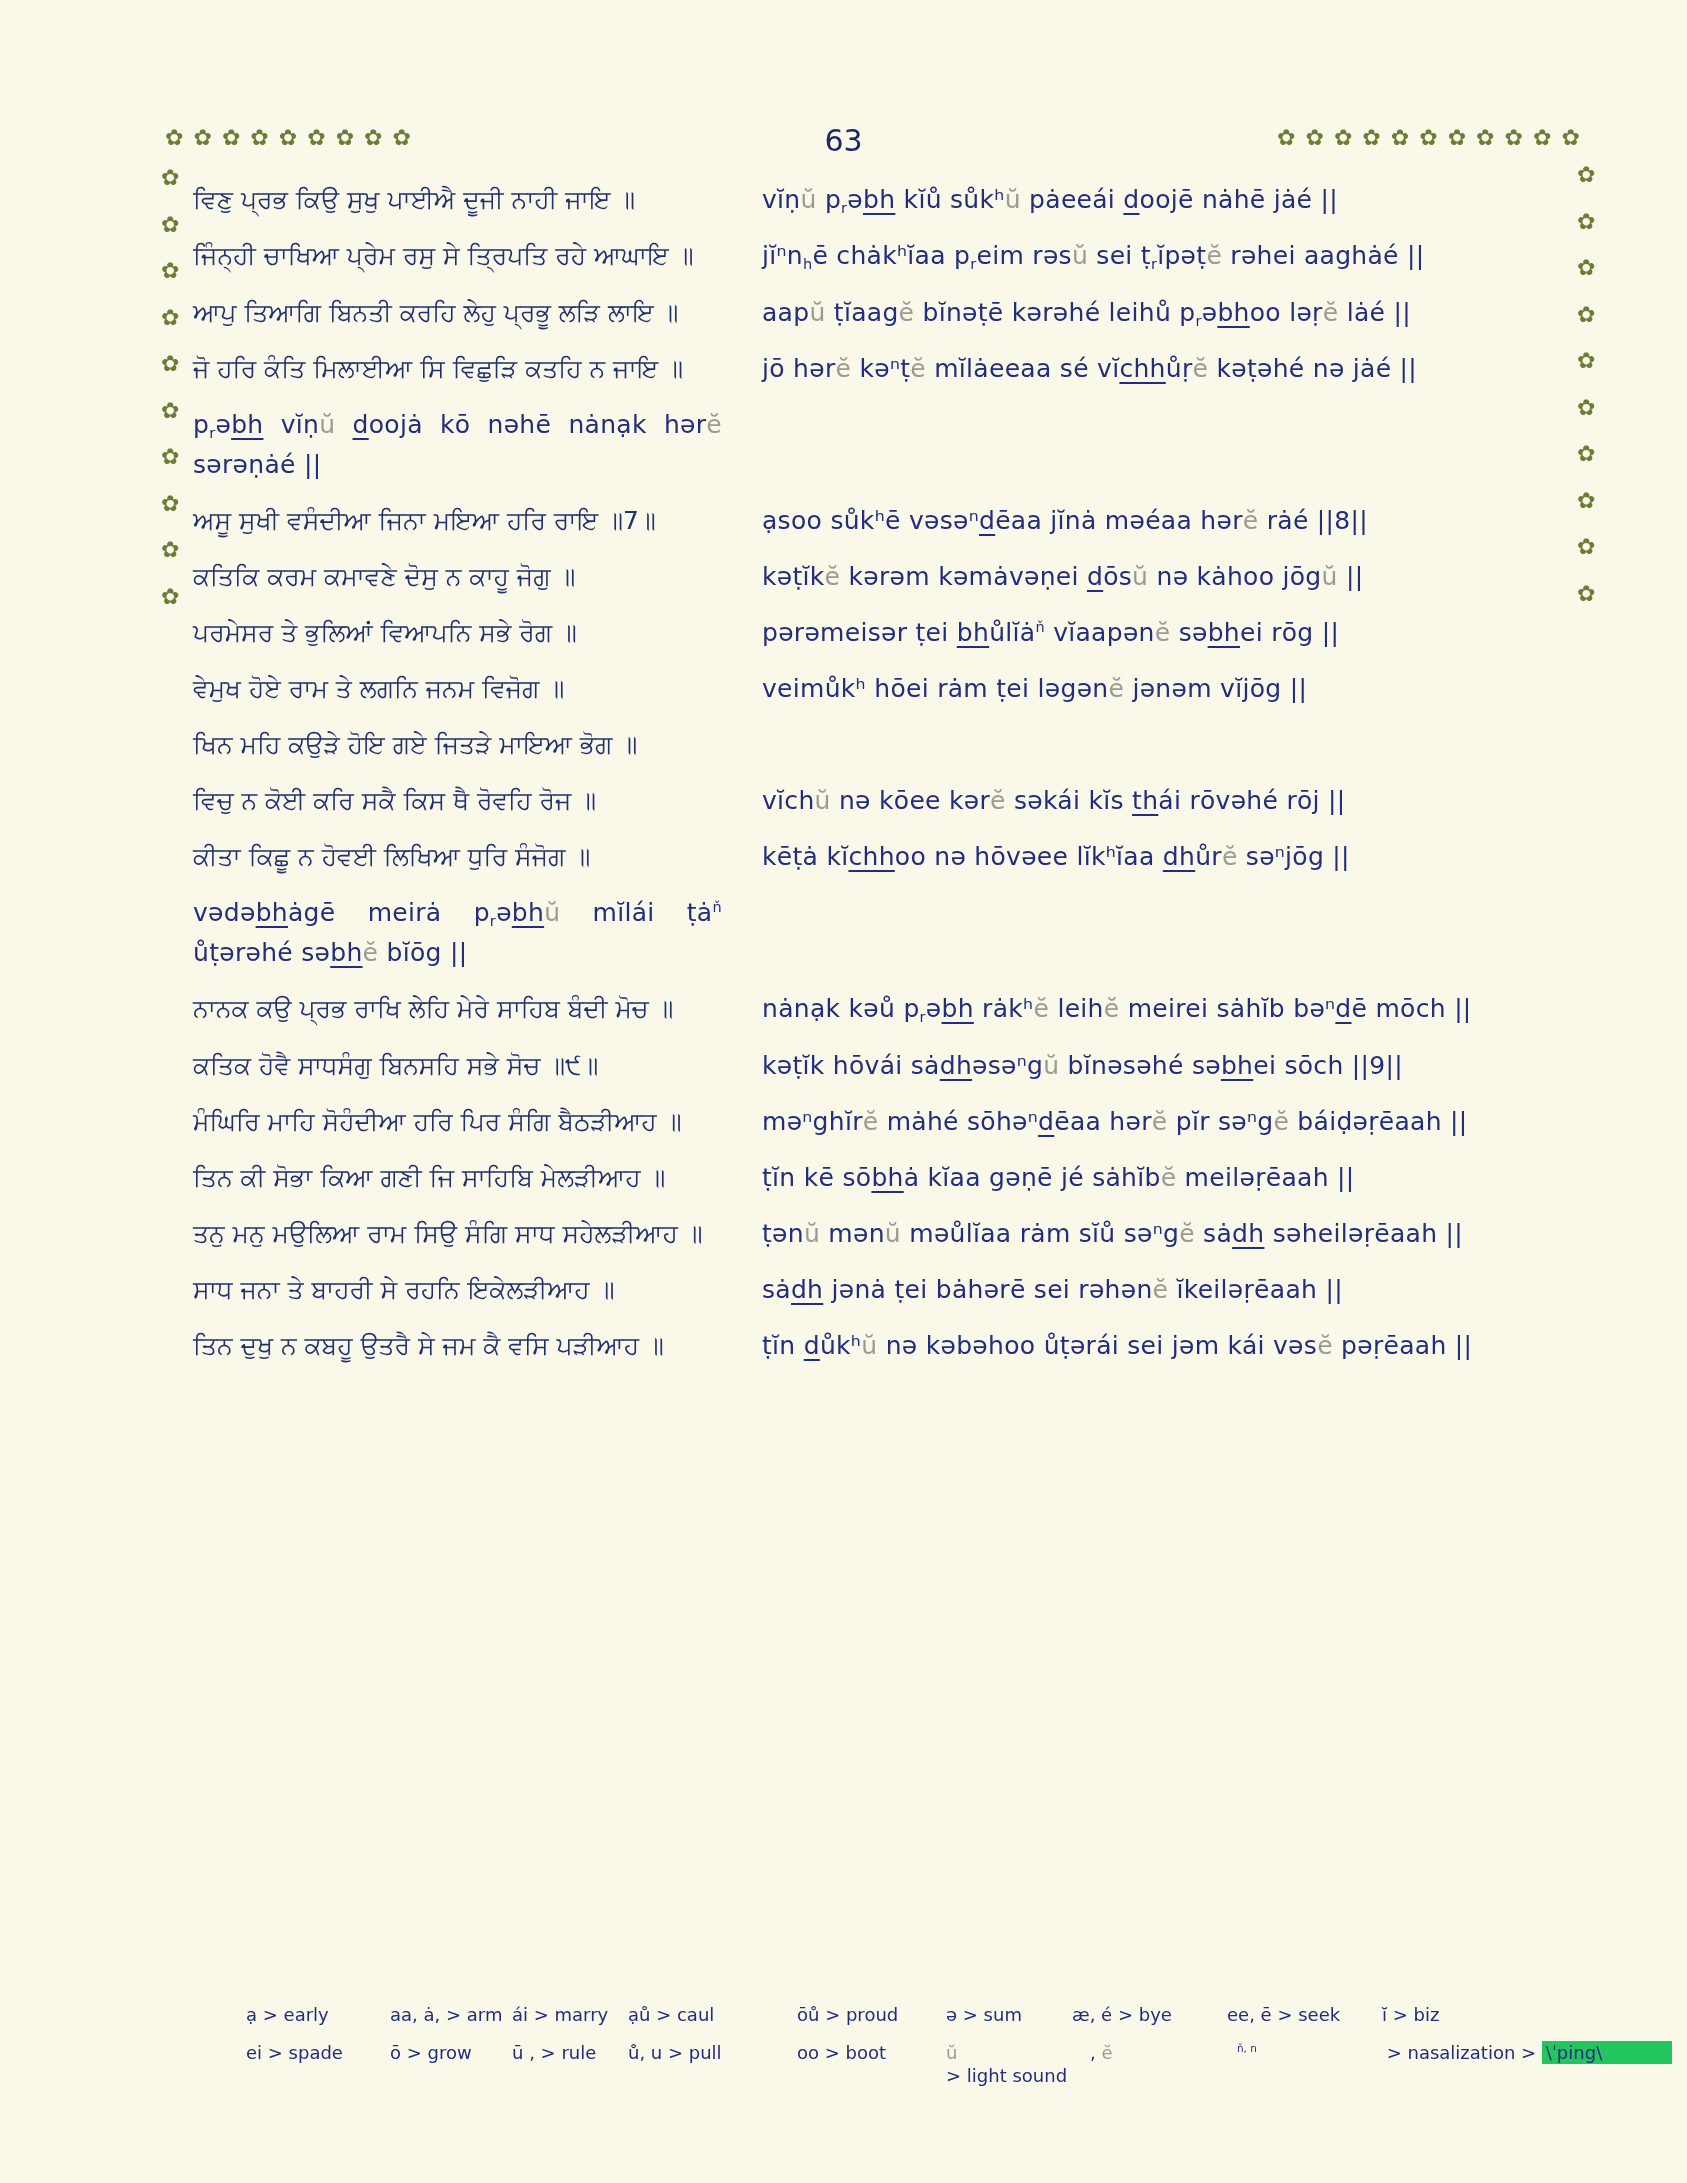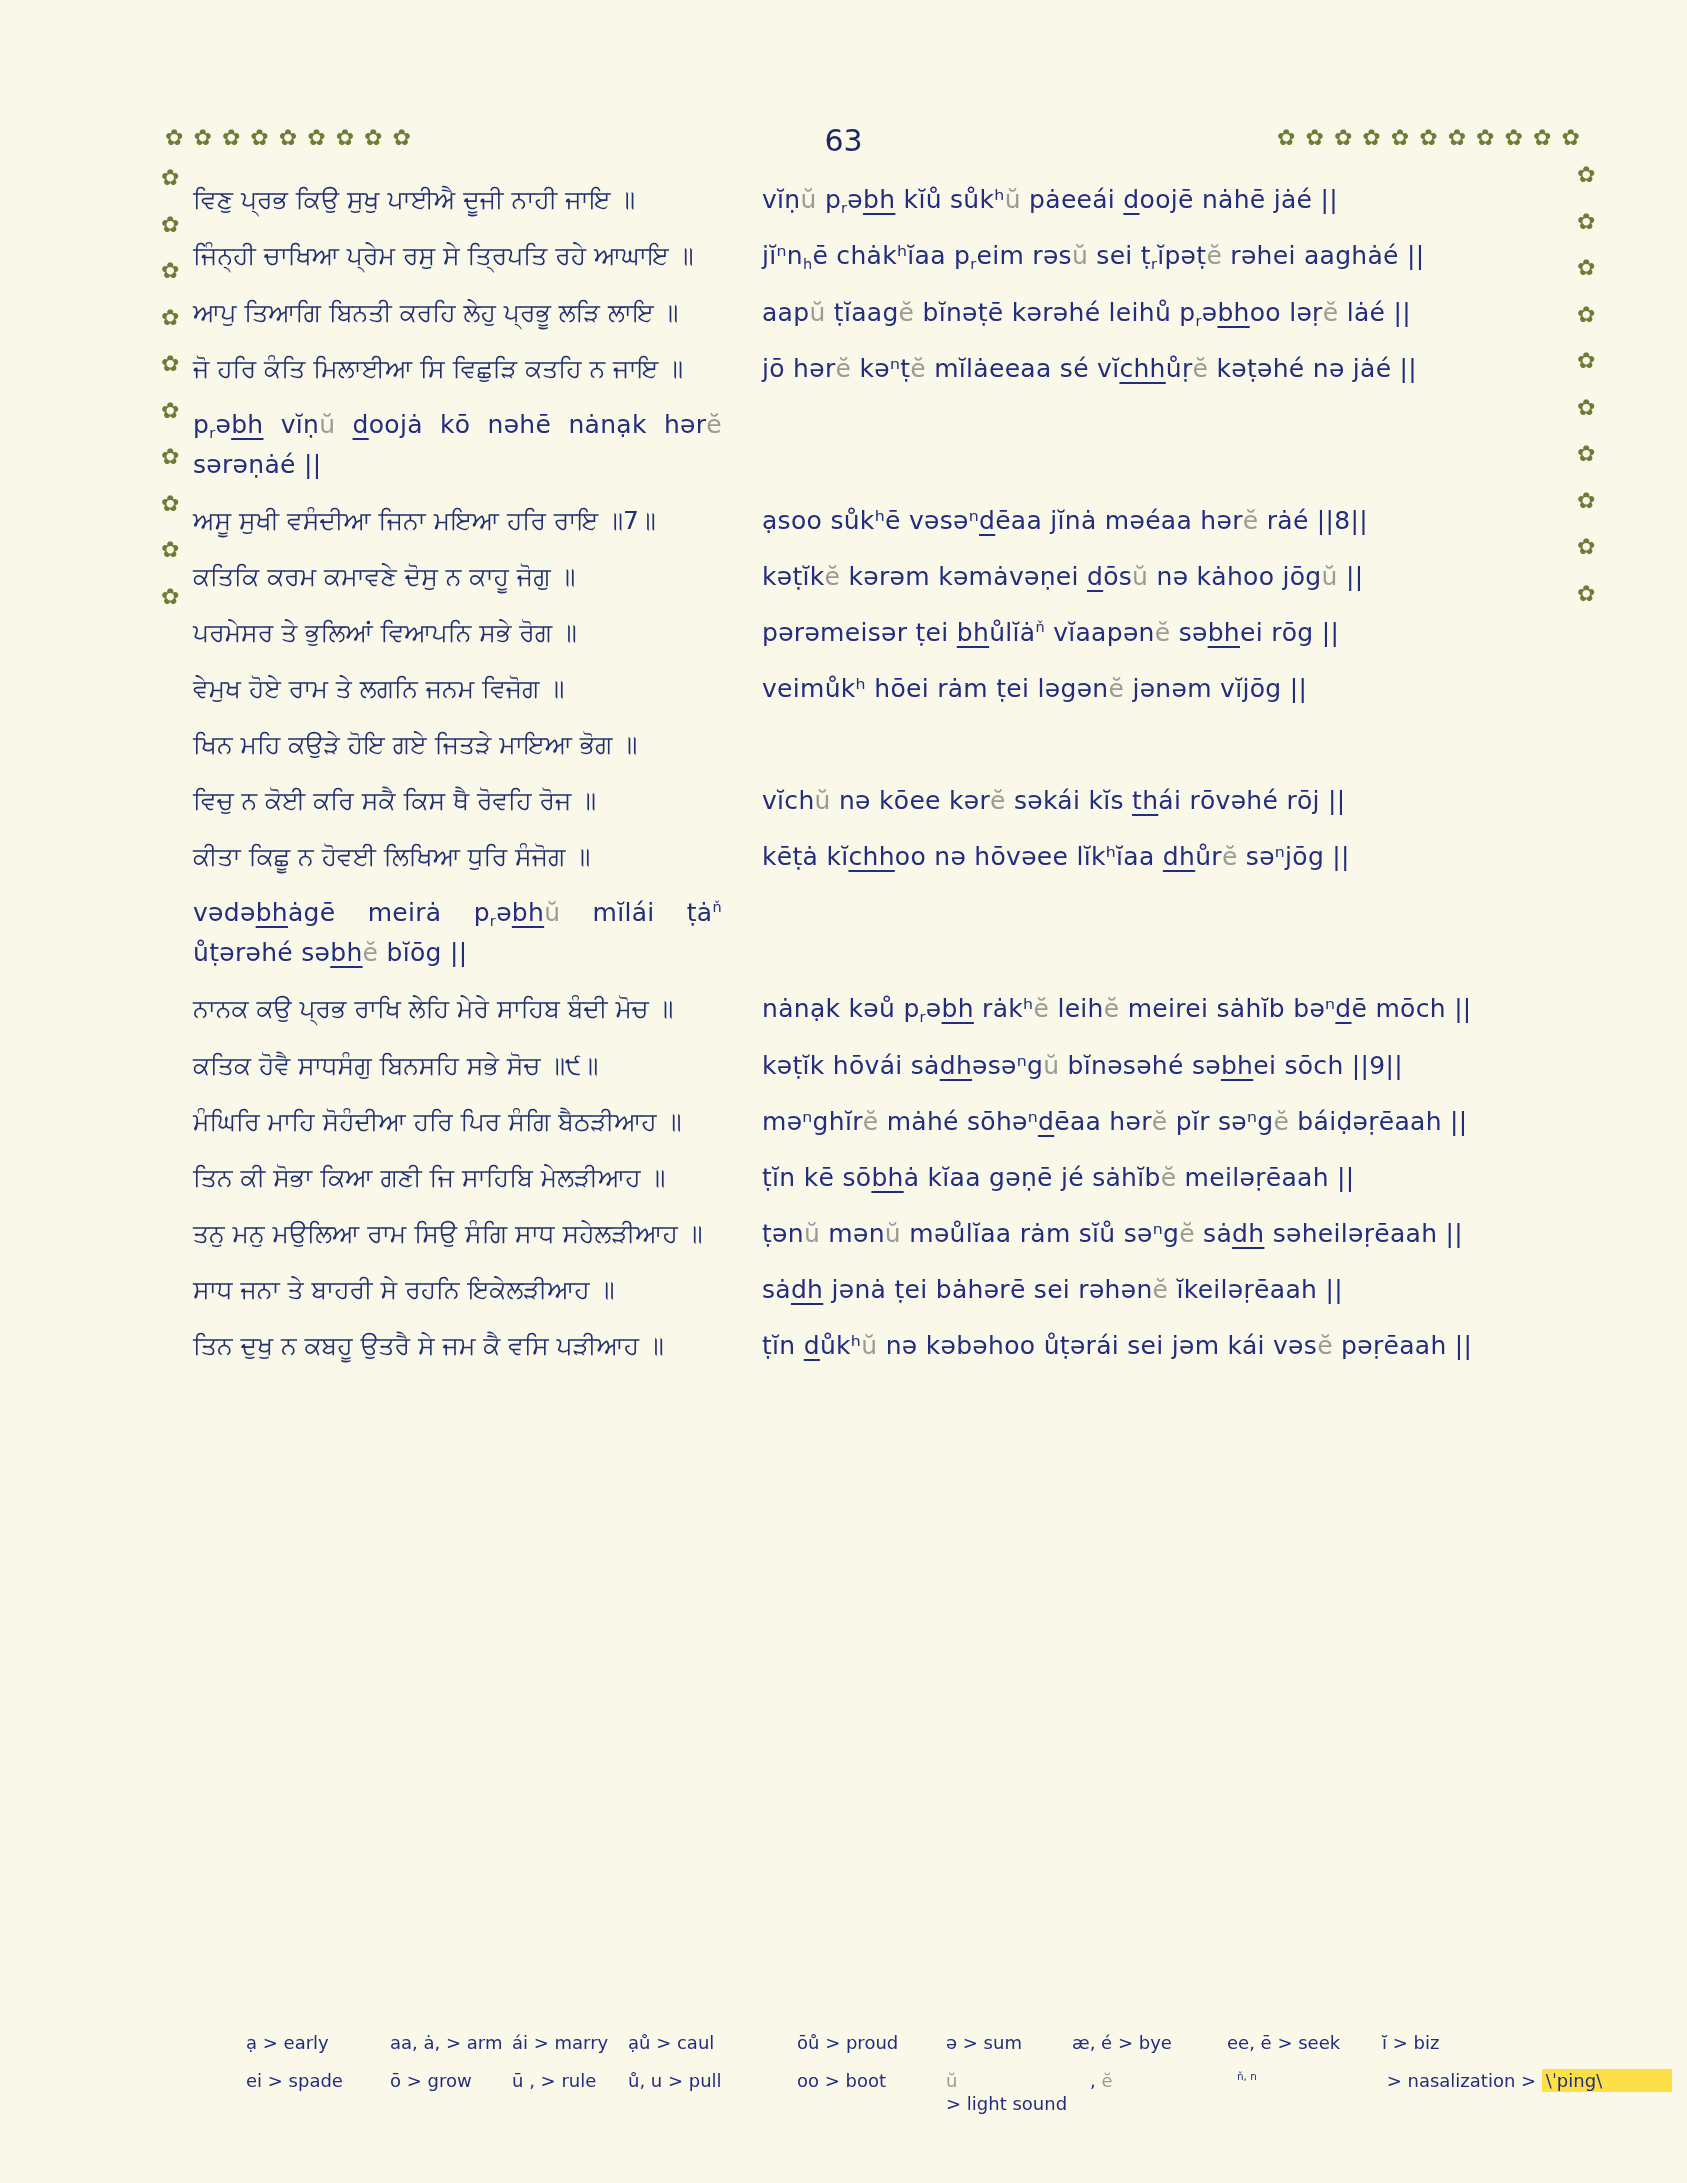--- a/index.html
+++ b/index.html
@@ -35,27 +35,27 @@
     font-size:25px;line-height:1.58;text-align:justify;color:#21306e;
   }
   .phon{
     font-size:25px;line-height:1.58;text-align:justify;color:#232d7d;
     letter-spacing:0.3px;
   }
   .lt{color:#9b9b95;}
   .ul{text-decoration:underline;text-decoration-thickness:2px;text-underline-offset:4.6px;}
   .sub{font-size:58%;vertical-align:-22%;}
   .sup{font-size:58%;vertical-align:super;}
-  .hl{background:#fde047;padding:0 4px;}
+  .hl{background:#22c55e;padding:0 4px;}
   
   #legend{position:absolute;left:246px;top:2003px;width:1231px;font-size:18px;}
   .legend-row{display:flex;align-items:baseline;margin-bottom:14.6px;}
   .legend-row .phon{font-size:18px;letter-spacing:0;text-align:left;line-height:1.3;}
   
-  .legend-row.r1 span:nth-child(1){width:144px;margin-top:28px;}
+  .legend-row.r1 span:nth-child(1){width:144px;}
   .legend-row.r1 span:nth-child(2){width:122px;}
   .legend-row.r1 span:nth-child(3){width:116px;}
   .legend-row.r1 span:nth-child(4){width:169px;}
   .legend-row.r1 span:nth-child(5){width:149px;}
   .legend-row.r1 span:nth-child(6){width:126px;}
   .legend-row.r1 span:nth-child(7){width:155px;}
   .legend-row.r1 span:nth-child(8){width:155px;}
   .legend-row.r2 span:nth-child(1){width:144px;}
   .legend-row.r2 span:nth-child(2){width:122px;}
   .legend-row.r2 span:nth-child(3){width:116px;}

